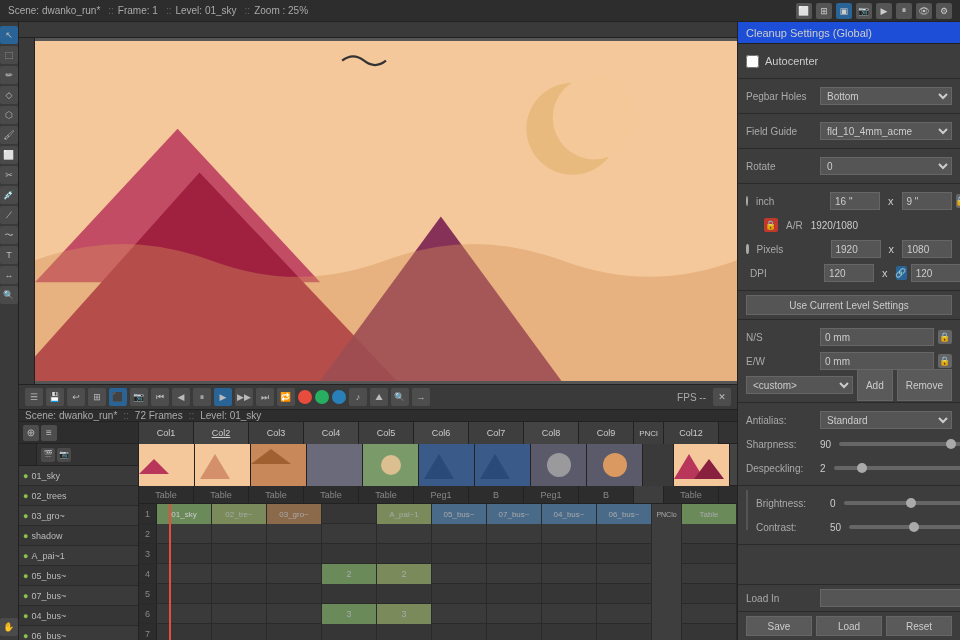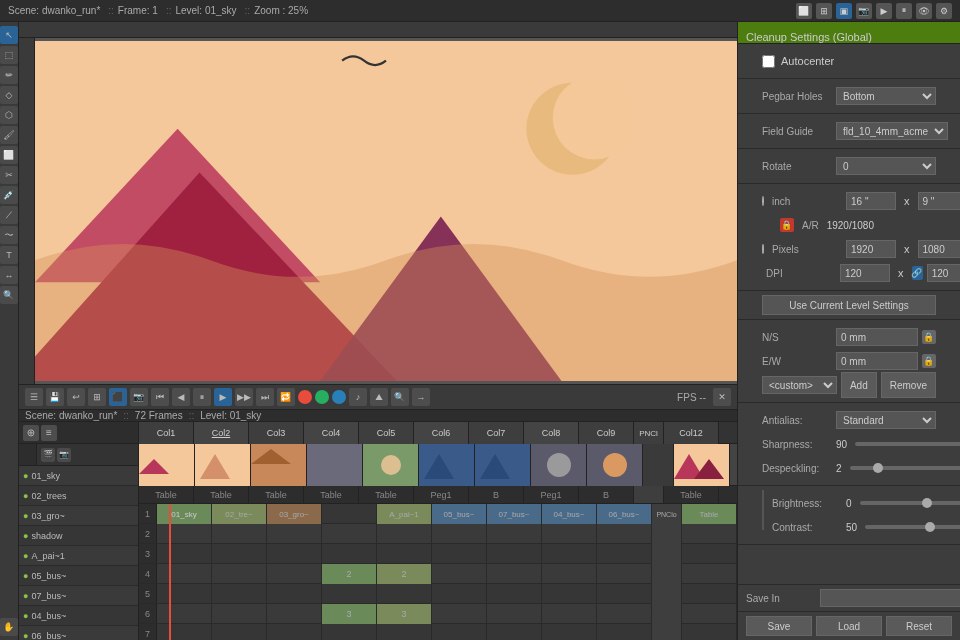--- a/index.html
+++ b/index.html
@@ -62,28 +62,28 @@
     .track-label-row:nth-child(odd) { background: #3a3a3a; }
     .track-label-row:nth-child(even) { background: #363636; }
 
     
     #thumb-row { height: 42px; display: flex; background: #444; border-bottom: 1px solid #222; }
     .thumb-cell { min-width: 55px; height: 42px; border-right: 1px solid #222; overflow: hidden; position: relative; }
     .thumb-cell canvas, .thumb-cell svg { width: 100%; height: 100%; }
 
     
     #right-panel { width: 280px; background: #3d3d3d; border-left: 1px solid #222; display: flex; flex-direction: column; overflow-y: auto; }
-    #right-panel-title { height: 22px; background: #4d7c0f; display: flex; align-items: flex-end; padding: 0 8px; font-size: 11px; color: #ccc; border-bottom: 1px solid #222; }
-
-    .panel-section { padding: 4px 24px; border-bottom: 1px solid #2a2a2a; }
+    #right-panel-title { height: 22px; background: #1d4ed8; display: flex; align-items: center; padding: 0 8px; font-size: 11px; color: #ccc; border-bottom: 1px solid #222; }
+
+    .panel-section { padding: 4px 8px; border-bottom: 1px solid #2a2a2a; }
     .panel-row { display: flex; align-items: center; height: 22px; gap: 4px; margin: 2px 0; }
     .panel-label { color: #aaa; font-size: 10px; min-width: 70px; }
     .panel-input { background: #555; border: 1px solid #666; color: #ccc; font-size: 10px; padding: 1px 4px; height: 18px; width: 80px; }
     .panel-select { background: #555; border: 1px solid #666; color: #ccc; font-size: 10px; padding: 1px 2px; height: 18px; flex: 1; }
-    .panel-btn { background: #5a5a5a; border: 1px solid #666; color: #ccc; font-size: 10px; padding: 1px 8px; height: 26px; cursor: pointer; }
+    .panel-btn { background: #5a5a5a; border: 1px solid #666; color: #ccc; font-size: 10px; padding: 1px 8px; height: 32px; cursor: pointer; }
     .checkbox-row { display: flex; align-items: center; gap: 6px; }
     .checkbox-row input { margin: 0; }
 
     .lock-icon { width: 14px; height: 14px; background: #666; border-radius: 2px; display: flex; align-items: center; justify-content: center; font-size: 9px; color: #aaa; cursor: pointer; }
 
     .flip-btn { background: #555; border: 1px solid #666; color: #ccc; font-size: 10px; padding: 1px 8px; height: 18px; cursor: pointer; }
 
     .red-lock { background: #c0392b; width: 14px; height: 14px; border-radius: 2px; display: flex; align-items: center; justify-content: center; font-size: 9px; color: #fff; }
 
     .ratio-label { color: #aaa; font-size: 10px; }
@@ -663,21 +663,21 @@
               <input type="range" class="slider" min="0" max="100" value="50" style="">
             </div>
           </div>
         </div>
       </div>
     </div>
 
     <div style="flex:1;"></div>
 
     <div id="save-in-row">
-      <span class="panel-label">Save In</span>
+      <span class="panel-label">Load In</span>
       <input type="text" style="flex: 1 1 0%; background: rgb(85, 85, 85); border: 1px solid rgb(102, 102, 102); color: rgb(204, 204, 204); font-size: 10px; padding: 1px 4px; height: 18px;">
 
     </div>
     <div id="save-actions">
       <button>Save</button>
       <button>Load</button>
       <button>Reset</button>
     </div>
   </div>
 

